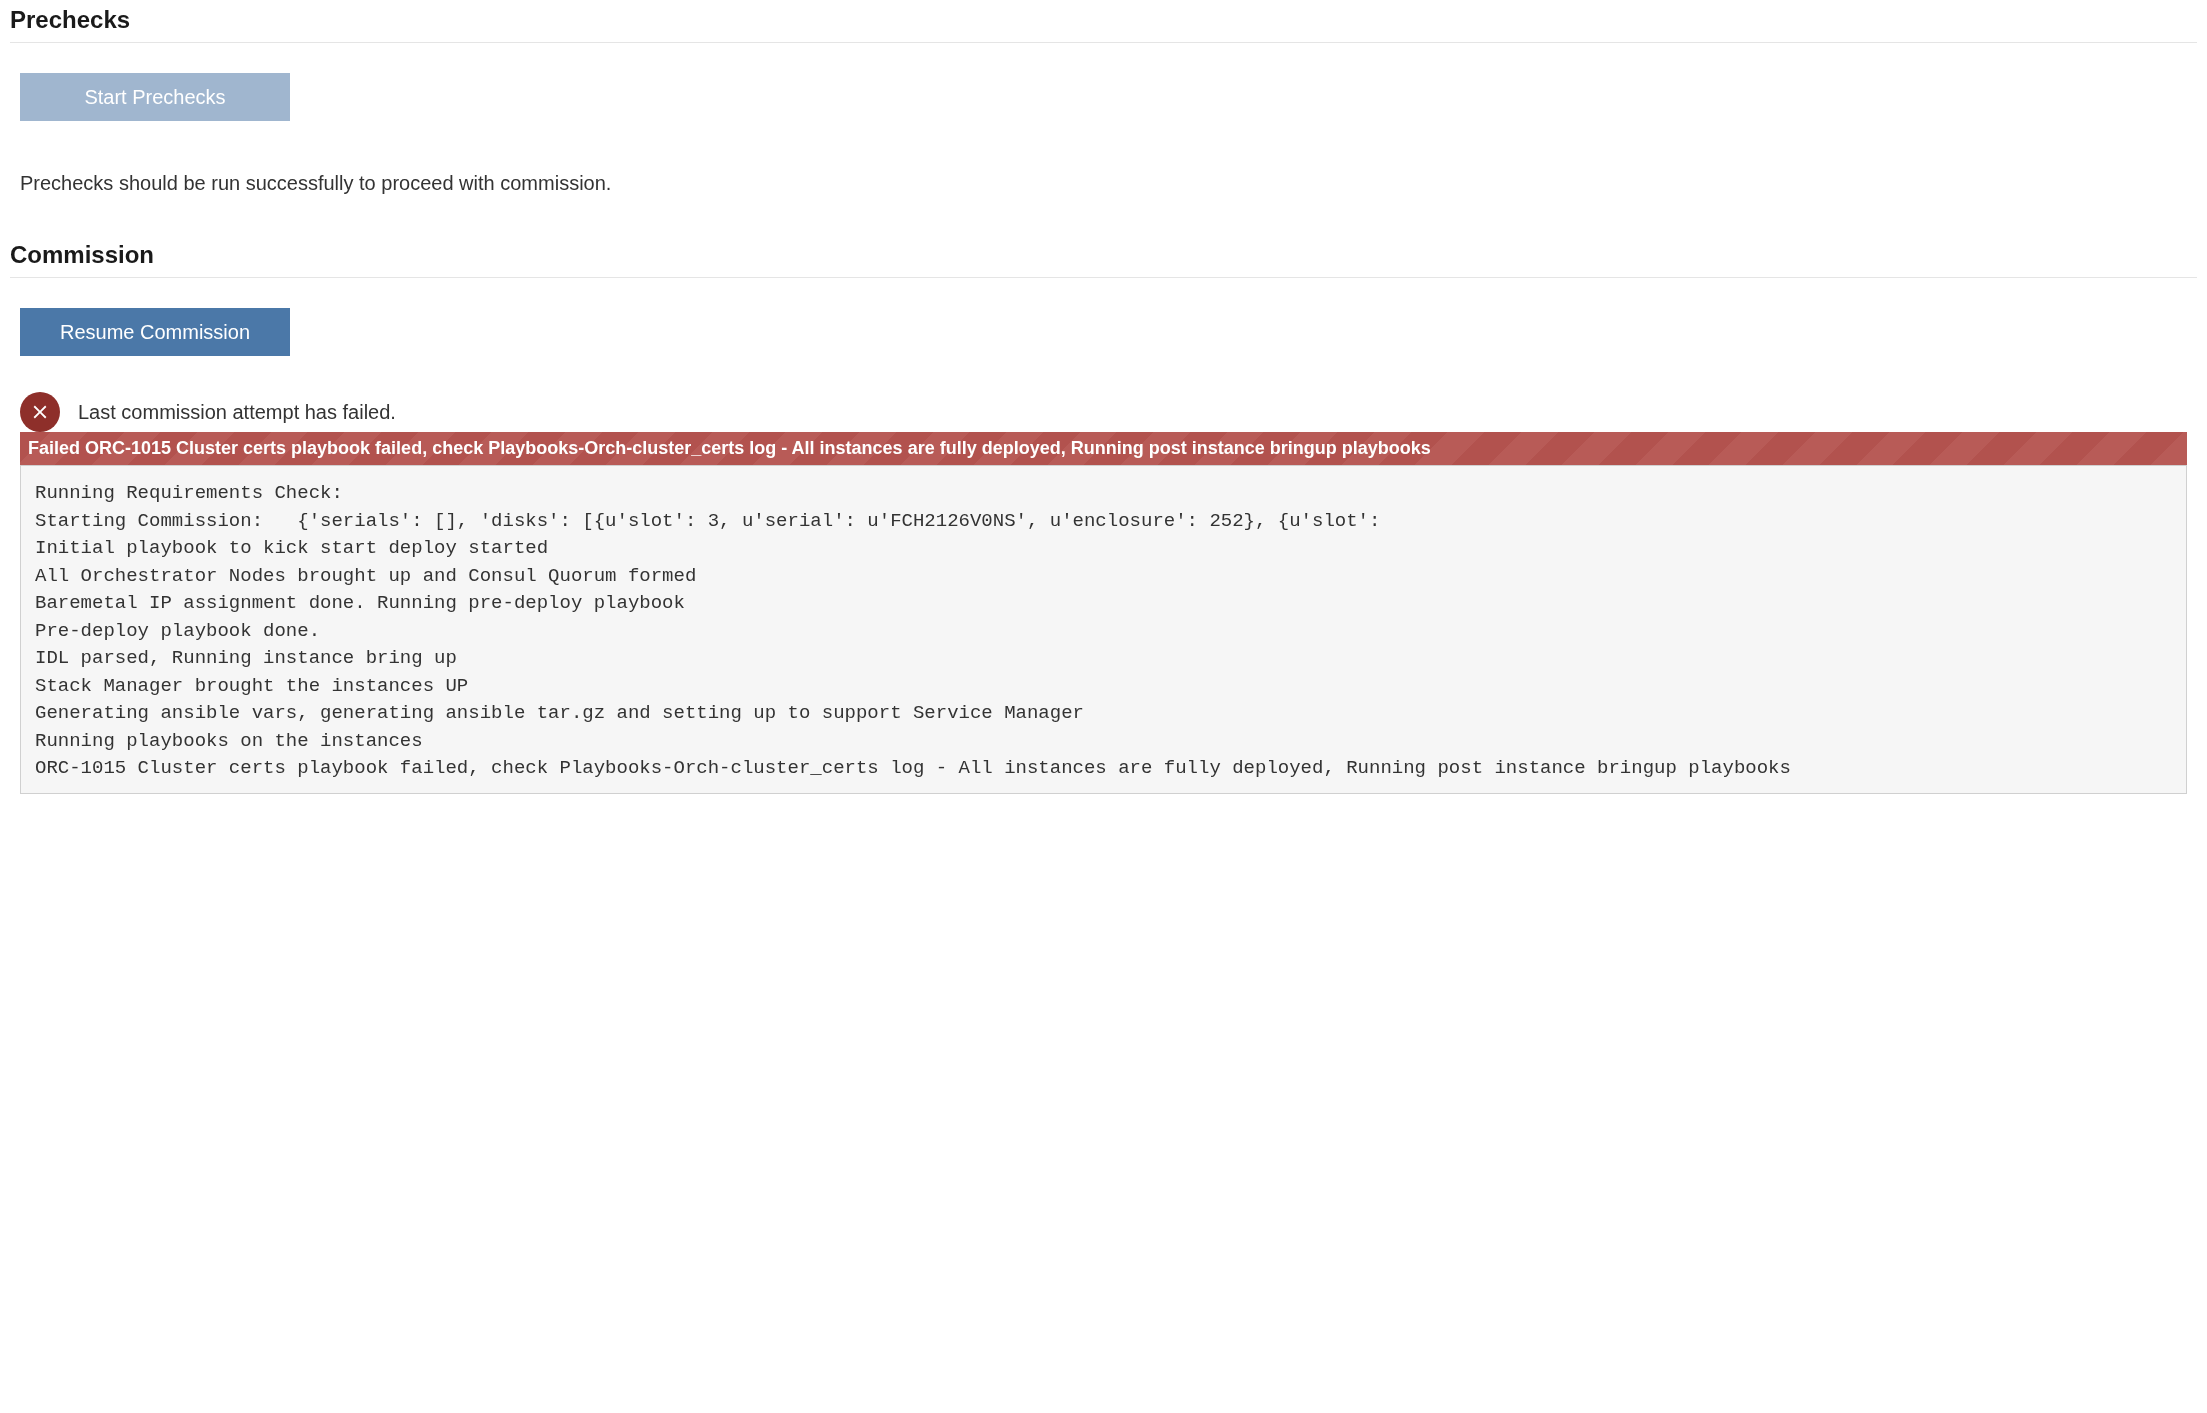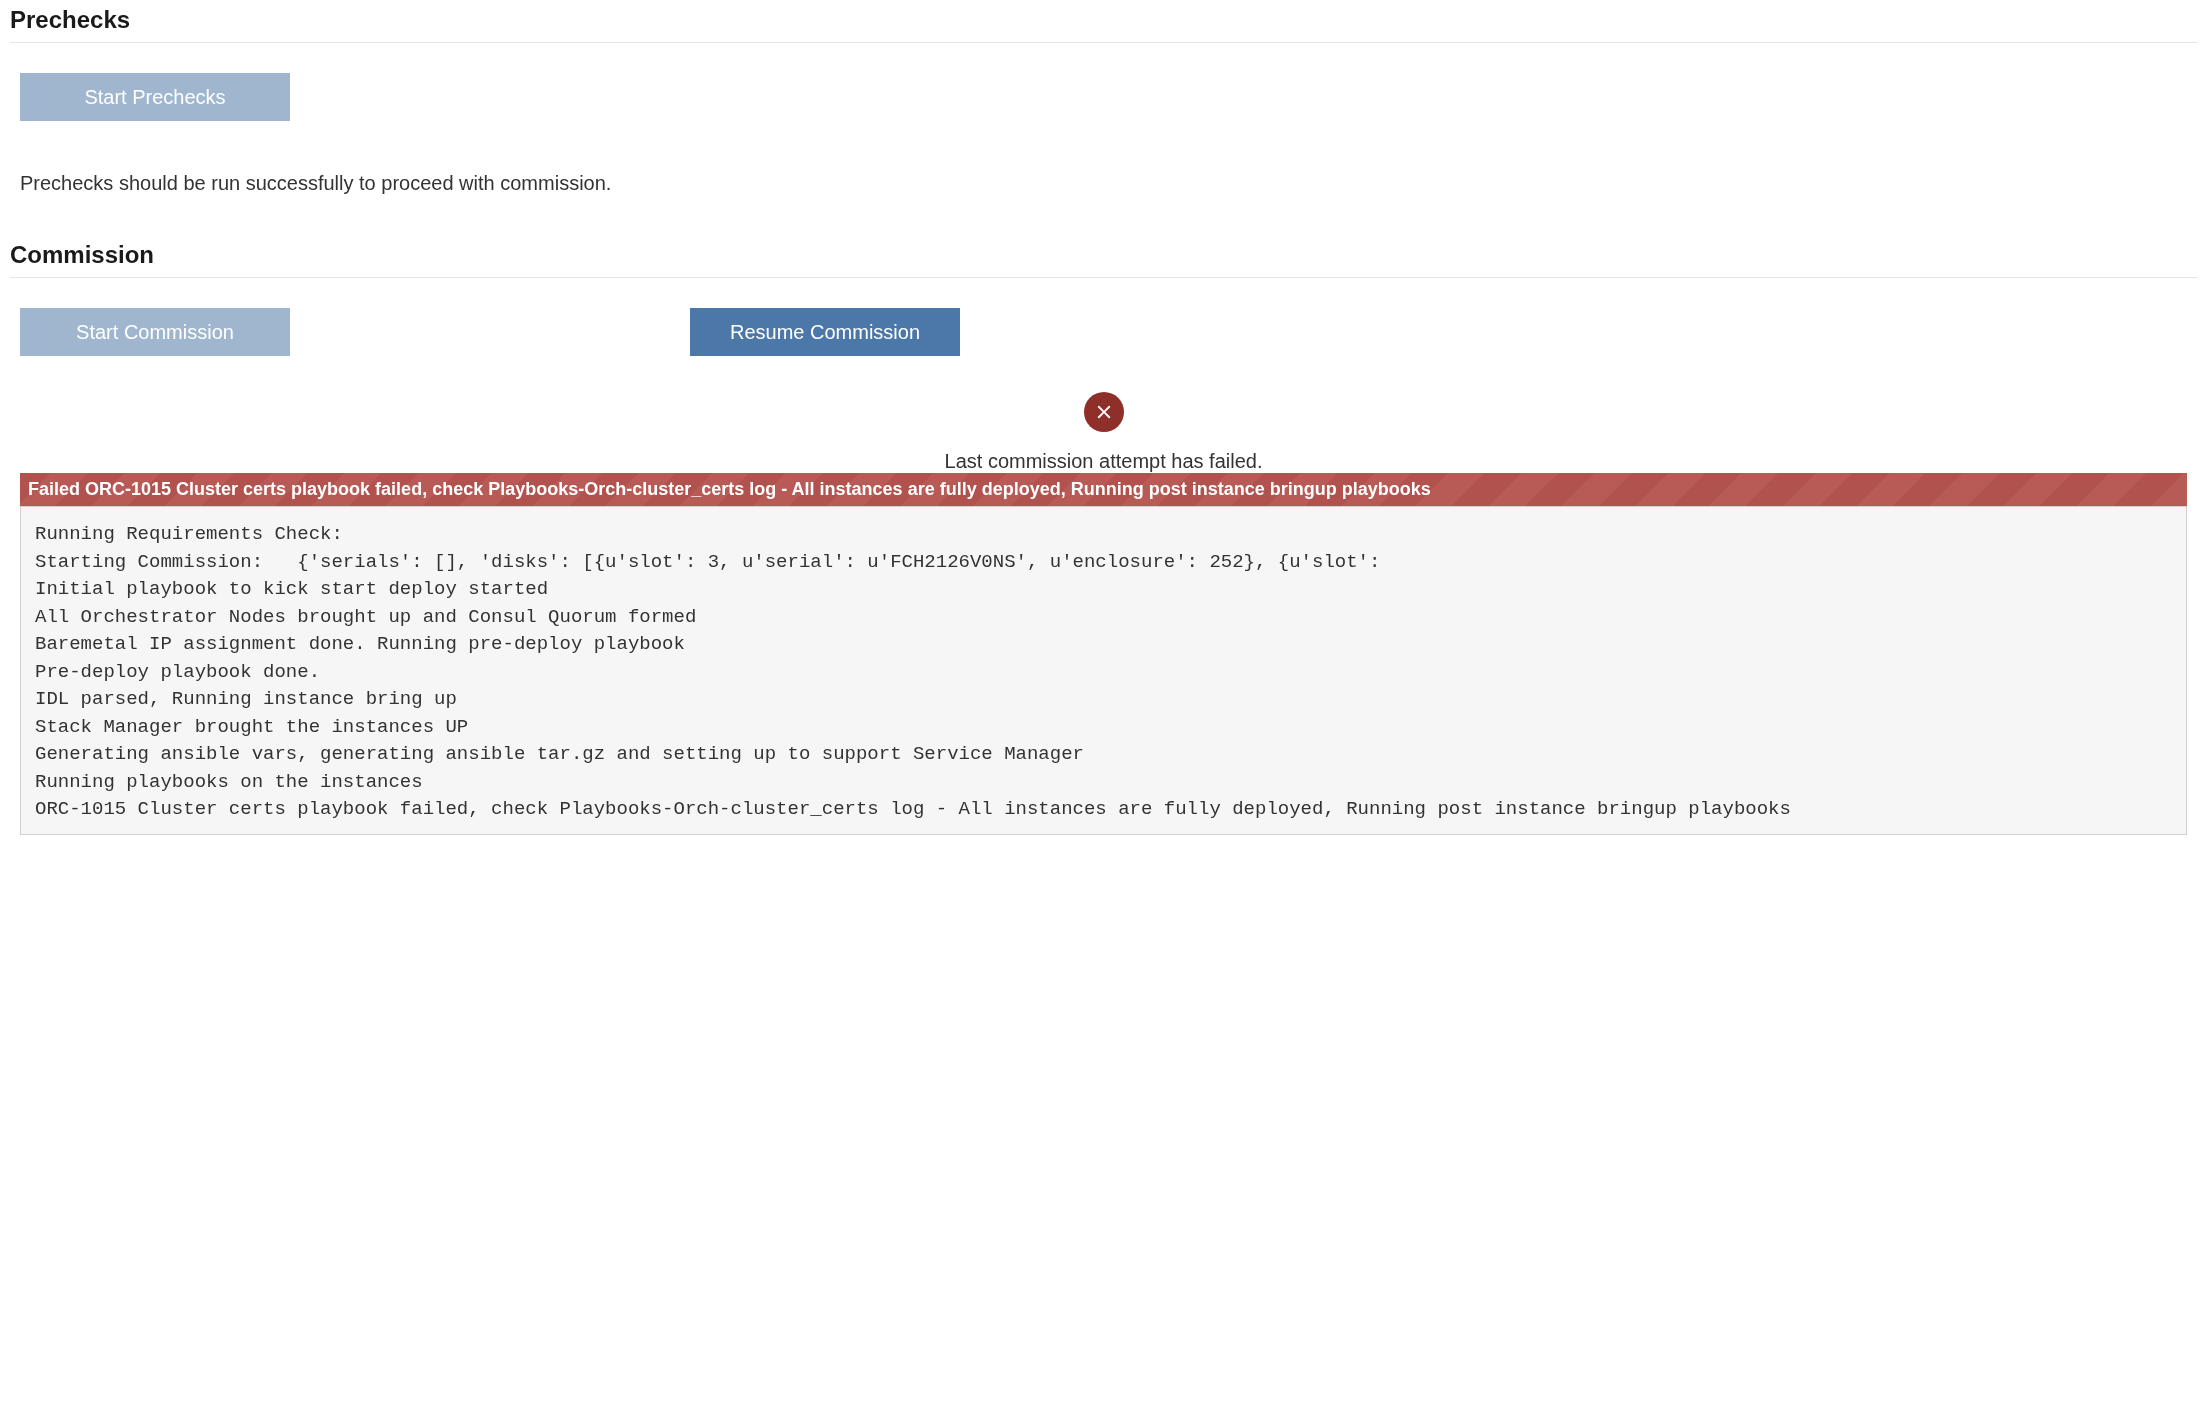--- a/index.html
+++ b/index.html
@@ -50,21 +50,20 @@
   .info-text {
     margin-top: 51px;
     font-size: 20px;
     color: #333;
   }
   .status-row {
     display: flex;
     align-items: center;
     margin-top: 36px;
     gap: 18px;
-    flex-direction: column;
   }
   .error-circle {
     width: 40px;
     height: 40px;
     border-radius: 50%;
     background: #8e2f2a;
     display: flex;
     align-items: center;
     justify-content: center;
     flex-shrink: 0;
@@ -124,21 +123,20 @@
 <h2 class="section-header">Prechecks</h2>
 <div class="section-body">
   <button class="btn btn-disabled">Start Prechecks</button>
   <p class="info-text">Prechecks should be run successfully to proceed with commission.</p>
 </div>
 
 <h2 class="section-header">Commission</h2>
 <div class="section-body">
 
   <div class="button-row">
-    <button class="btn btn-disabled">Start Commission</button>
     <button class="btn btn-primary">Resume Commission</button>
   </div>
 
   <div class="status-row">
     <span class="error-circle">
       <svg viewBox="0 0 24 24">
           <path d="M19 6.41 17.59 5 12 10.59 6.41 5 5 6.41 10.59 12 5 17.59 6.41 19 12 13.41 17.59 19 19 17.59 13.41 12z"></path>
         </svg>
     </span>
     <span class="status-text">Last commission attempt has failed.</span>

